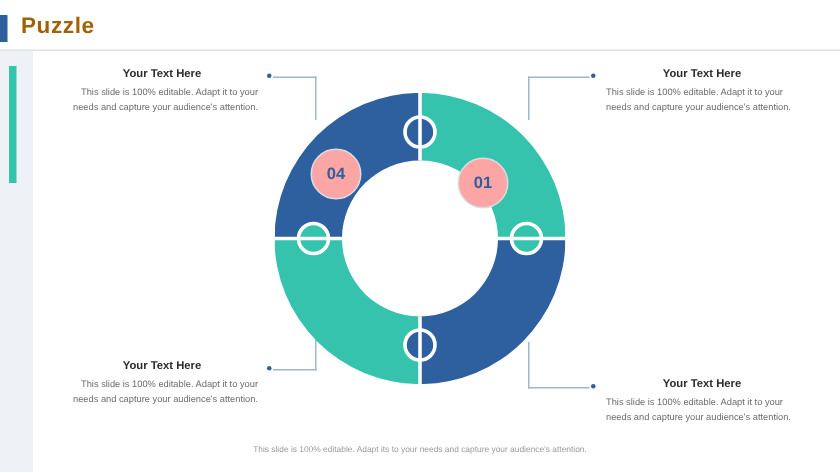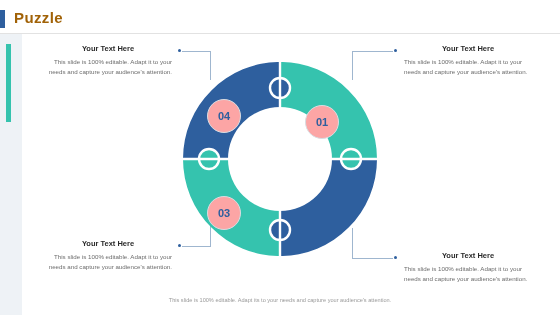--- a/index.html
+++ b/index.html
@@ -236,21 +236,18 @@
         <circle cx="168" cy="97" r="10" fill="none" stroke="#ffffff" stroke-width="2.4"></circle>
         <circle cx="97" cy="168" r="10" fill="none" stroke="#ffffff" stroke-width="2.4"></circle>
         <circle cx="26" cy="97" r="10" fill="none" stroke="#ffffff" stroke-width="2.4"></circle>
       </g>
     </svg>
   </div>
 
   <div class="badge b01">
     <span>01</span>
   </div>
-  <div class="badge b03">
-    <span>03</span>
-  </div>
   <div class="badge b04">
     <span>04</span>
   </div>
 
   <div class="footer-note">This slide is 100% editable. Adapt its to your needs and capture your audience's attention.</div>
 </div>
 
 </body></html>

